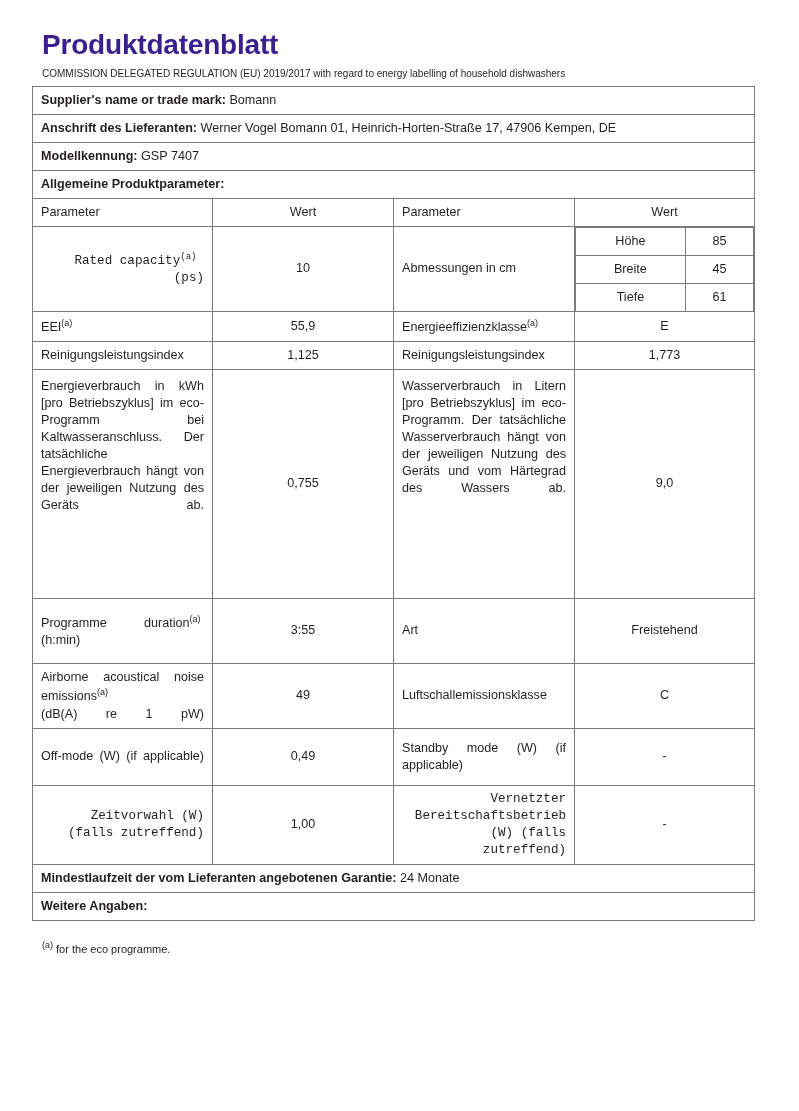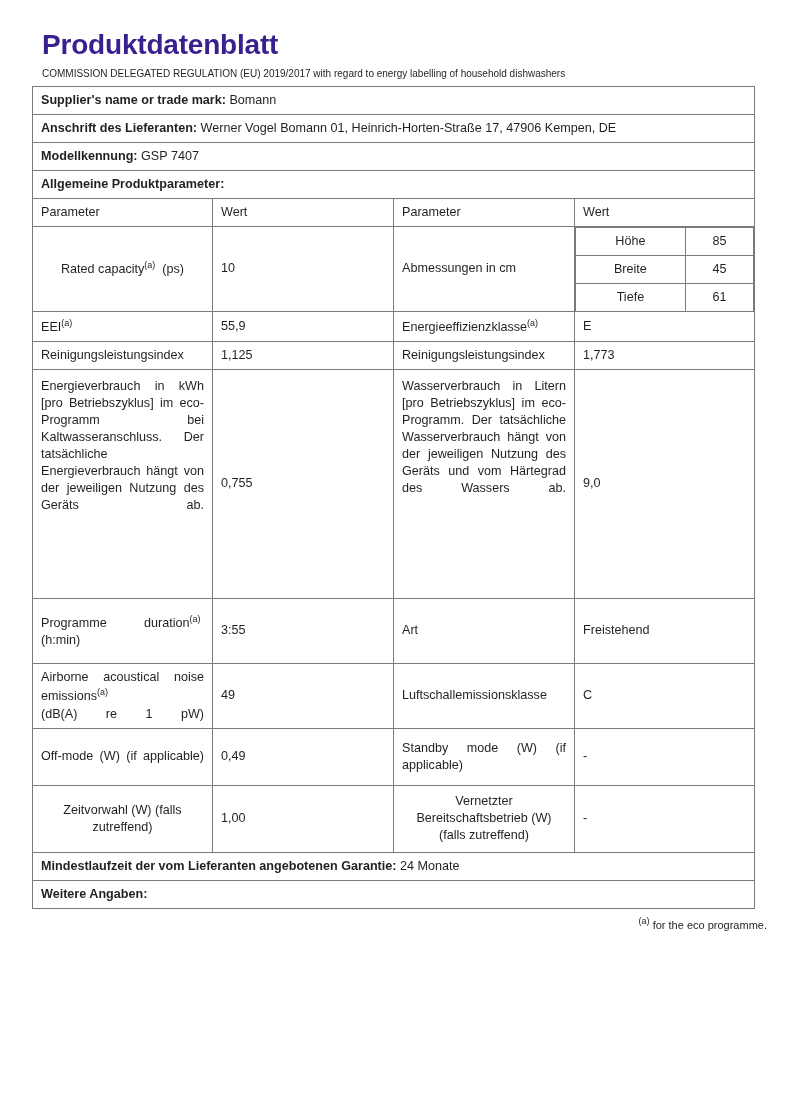--- a/index.html
+++ b/index.html
@@ -41,48 +41,47 @@
     table-layout: fixed;
   }
   table.sheet td {
     border: 1px solid #7a7a7a;
     padding: 5px 8px;
     font-size: 12.6px;
     vertical-align: middle;
     line-height: 1.35;
   }
   .bold { font-weight: bold; }
-  .center { text-align: left; }
+  .center { text-align: center; }
   .justify {
     text-align: justify;
     text-align-last: justify;
     hyphens: auto;
   }
-  .nojust { text-align: center; }
+  .nojust { text-align: right; font-family: Liberation Mono, monospace; }
   sup { font-size: 9px; vertical-align: super; }
   .nested {
     border-collapse: collapse;
     width: 100%;
     margin: -5px -8px;
     width: calc(100% + 16px);
   }
   .nested td {
     border: 0;
     border-bottom: 1px solid #7a7a7a;
     padding: 5px 8px;
     font-size: 12.6px;
     text-align: center;
   }
   .nested tr:last-child td { border-bottom: 0; }
   .nested td.divider { border-right: 1px solid #7a7a7a; }
   td.nopad { padding: 0; }
   .footnote {
     font-size: 11px;
-    margin: 7px 0 0 10px;
-    text-align: right;
+    margin: 19px 0 0 10px;
   }
   .footnote sup { font-size: 9px; }
   .tall { height: 54px; }
 </style>
 </head>
 <body>
 
 <div class="page">
 
   <div class="title">Produktdatenblatt</div>

